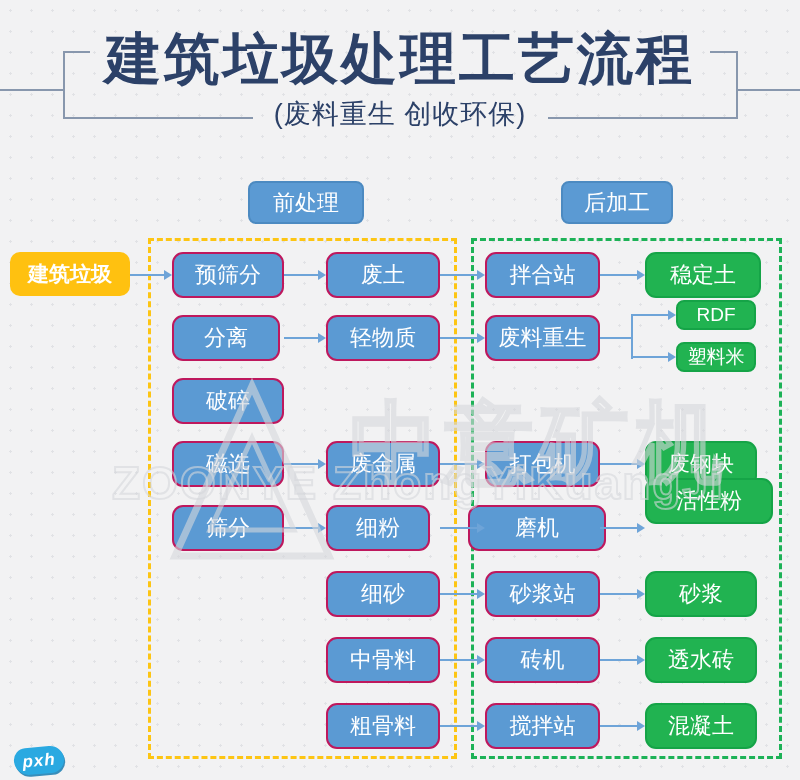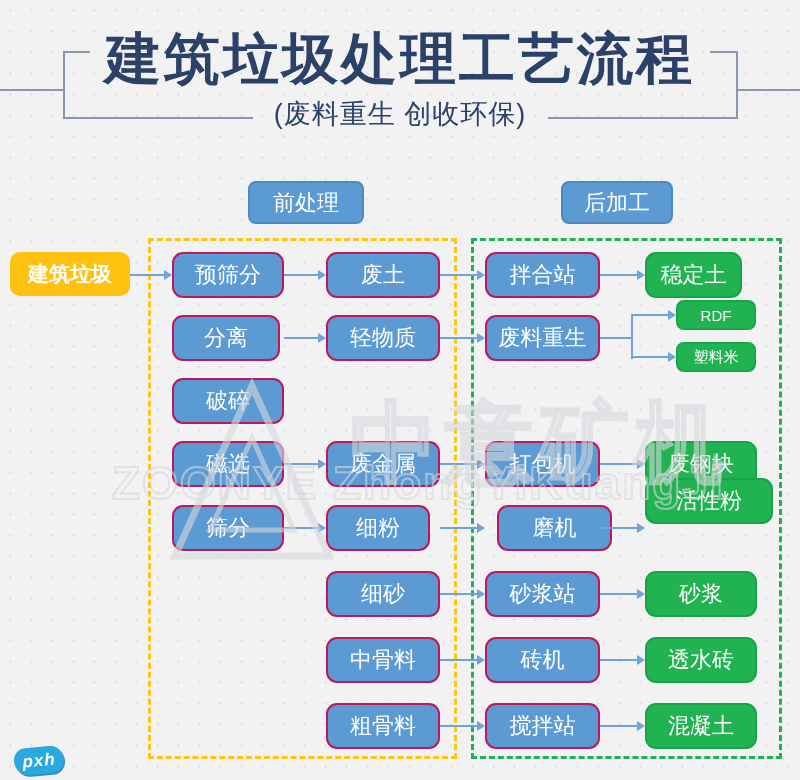--- a/index.html
+++ b/index.html
@@ -27,21 +27,21 @@
   .region.yellow{border-color:#fdc513;}
   .region.green{border-color:#1db257;}
   
   .node{
     position:absolute;height:46px;display:flex;align-items:center;justify-content:center;
     border-radius:11px;font-size:22px;color:#ffffff;z-index:3;box-sizing:border-box;
   }
   .node.blue{background:#5b9ad3;border:2px solid #be185d;}
   .node.green{background:#21b351;border:2px solid #15a447;}
   .node.src{background:#ffc110;font-weight:700;font-size:21px;border-radius:10px;}
-  .node.small{height:30px;font-size:15px;border-radius:8px;}
+  .node.small{height:30px;font-size:19px;border-radius:8px;}
   .sec{
     position:absolute;height:43px;display:flex;align-items:center;justify-content:center;
     background:#5b9ad3;border:2px solid #4c8ac1;border-radius:8px;
     font-size:22px;color:#fff;z-index:3;box-sizing:border-box;
   }
   
   .a-line{position:absolute;height:2px;background:#6ea4d8;z-index:3;}
   .a-vline{position:absolute;width:2px;background:#6ea4d8;z-index:3;}
   .a-head{
     position:absolute;width:0;height:0;z-index:3;
@@ -100,26 +100,26 @@
 <div class="node blue" style="left:326px;top:315px;width:114px">轻物质</div>
 <div class="node blue" style="left:326px;top:441px;width:114px">废金属</div>
 <div class="node blue" style="left:326px;top:505px;width:104px">细粉</div>
 <div class="node blue" style="left:326px;top:571px;width:114px">细砂</div>
 <div class="node blue" style="left:326px;top:637px;width:114px">中骨料</div>
 <div class="node blue" style="left:326px;top:703px;width:114px">粗骨料</div>
 
 <div class="node blue" style="left:485px;top:252px;width:115px">拌合站</div>
 <div class="node blue" style="left:485px;top:315px;width:115px">废料重生</div>
 <div class="node blue" style="left:485px;top:441px;width:115px">打包机</div>
-<div class="node blue" style="left:497px;top:505px;width:115px">磨机</div>
+<div class="node blue" style="left:468px;top:505px;width:138px">磨机</div>
 <div class="node blue" style="left:485px;top:571px;width:115px">砂浆站</div>
 <div class="node blue" style="left:485px;top:637px;width:115px">砖机</div>
 <div class="node blue" style="left:485px;top:703px;width:115px">搅拌站</div>
 
-<div class="node green" style="left:645px;top:252px;width:97px">稳定土</div>
+<div class="node green" style="left:645px;top:252px;width:116px">稳定土</div>
 <div class="node green small" style="left:676px;top:300px;width:80px">RDF</div>
 <div class="node green small" style="left:676px;top:342px;width:80px">塑料米</div>
 <div class="node green" style="left:645px;top:441px;width:112px">废钢块</div>
 <div class="node green" style="left:645px;top:478px;width:128px">活性粉</div>
 <div class="node green" style="left:645px;top:571px;width:112px">砂浆</div>
 <div class="node green" style="left:645px;top:637px;width:112px">透水砖</div>
 <div class="node green" style="left:645px;top:703px;width:112px">混凝土</div>
 
 <div class="a-line" style="left:130px;top:274px;width:34px"></div>
 <div class="a-head" style="left:164px;top:270px"></div>

